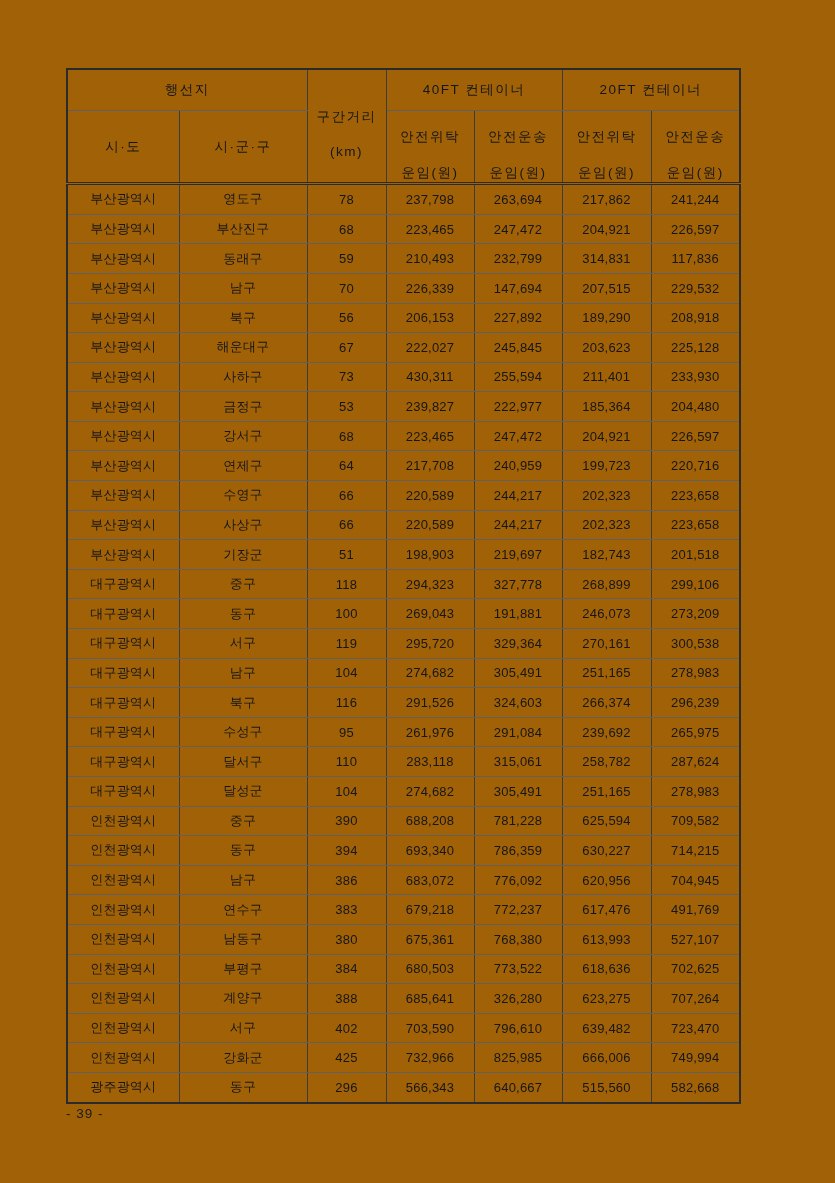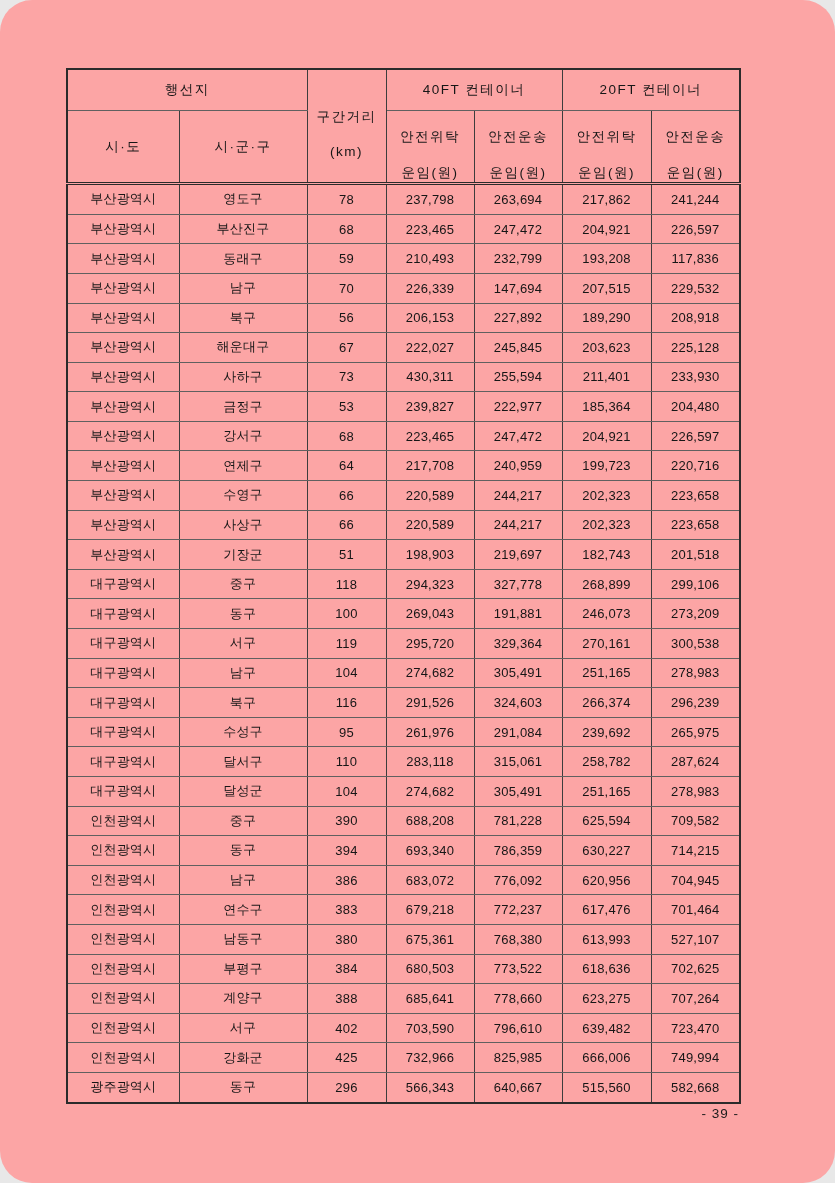--- a/index.html
+++ b/index.html
@@ -1,23 +1,22 @@
 <!DOCTYPE html>
 <html><head>
 <meta charset="utf-8">
 <style>
   html,body { margin:0; padding:0; background:#e8e8e8; }
   .page {
     position:relative;
     width:835px; height:1183px;
-    background:#fca5a5;
+    background:#a16207;
     font-family:"Liberation Sans", sans-serif;
     color:#161616;
     overflow:hidden;
-    border-radius:32px;
   }
   table.fare {
     position:absolute;
     left:66px; top:68px;
     width:673px;
     border-collapse:collapse;
     table-layout:fixed;
     border:2px solid #2b2b2b;
   }
   table.fare th, table.fare td {
@@ -36,21 +35,21 @@
   thead tr.group-row th { height:40px; }
   thead tr.sub-row th { height:47px; }
   thead tr.sub-row th,
   thead th[rowspan] { border-bottom:3px double #2b2b2b; }
   thead .two-line span { display:block; line-height:1.45;margin-top:16px; }
   tbody td { height:28.6px; font-size:13px; letter-spacing:0.2px; }
   .page-number {
     position:absolute;
     left:66px; width:673px;
     top:1106px;
-    text-align:right;
+    text-align:left;
     font-size:13.5px;
     letter-spacing:1px;
     color:#1c1c1c;
   }
 </style>
 </head>
 <body>
 
 <div class="page">
 
@@ -113,21 +112,21 @@
           <td>247,472</td>
           <td>204,921</td>
           <td>226,597</td>
         </tr>
         <tr>
           <td>부산광역시</td>
           <td>동래구</td>
           <td>59</td>
           <td>210,493</td>
           <td>232,799</td>
-          <td>193,208</td>
+          <td>314,831</td>
           <td>117,836</td>
         </tr>
         <tr>
           <td>부산광역시</td>
           <td>남구</td>
           <td>70</td>
           <td>226,339</td>
           <td>147,694</td>
           <td>207,515</td>
           <td>229,532</td>
@@ -312,21 +311,21 @@
           <td>620,956</td>
           <td>704,945</td>
         </tr>
         <tr>
           <td>인천광역시</td>
           <td>연수구</td>
           <td>383</td>
           <td>679,218</td>
           <td>772,237</td>
           <td>617,476</td>
-          <td>701,464</td>
+          <td>491,769</td>
         </tr>
         <tr>
           <td>인천광역시</td>
           <td>남동구</td>
           <td>380</td>
           <td>675,361</td>
           <td>768,380</td>
           <td>613,993</td>
           <td>527,107</td>
         </tr>
@@ -337,21 +336,21 @@
           <td>680,503</td>
           <td>773,522</td>
           <td>618,636</td>
           <td>702,625</td>
         </tr>
         <tr>
           <td>인천광역시</td>
           <td>계양구</td>
           <td>388</td>
           <td>685,641</td>
-          <td>778,660</td>
+          <td>326,280</td>
           <td>623,275</td>
           <td>707,264</td>
         </tr>
         <tr>
           <td>인천광역시</td>
           <td>서구</td>
           <td>402</td>
           <td>703,590</td>
           <td>796,610</td>
           <td>639,482</td>

